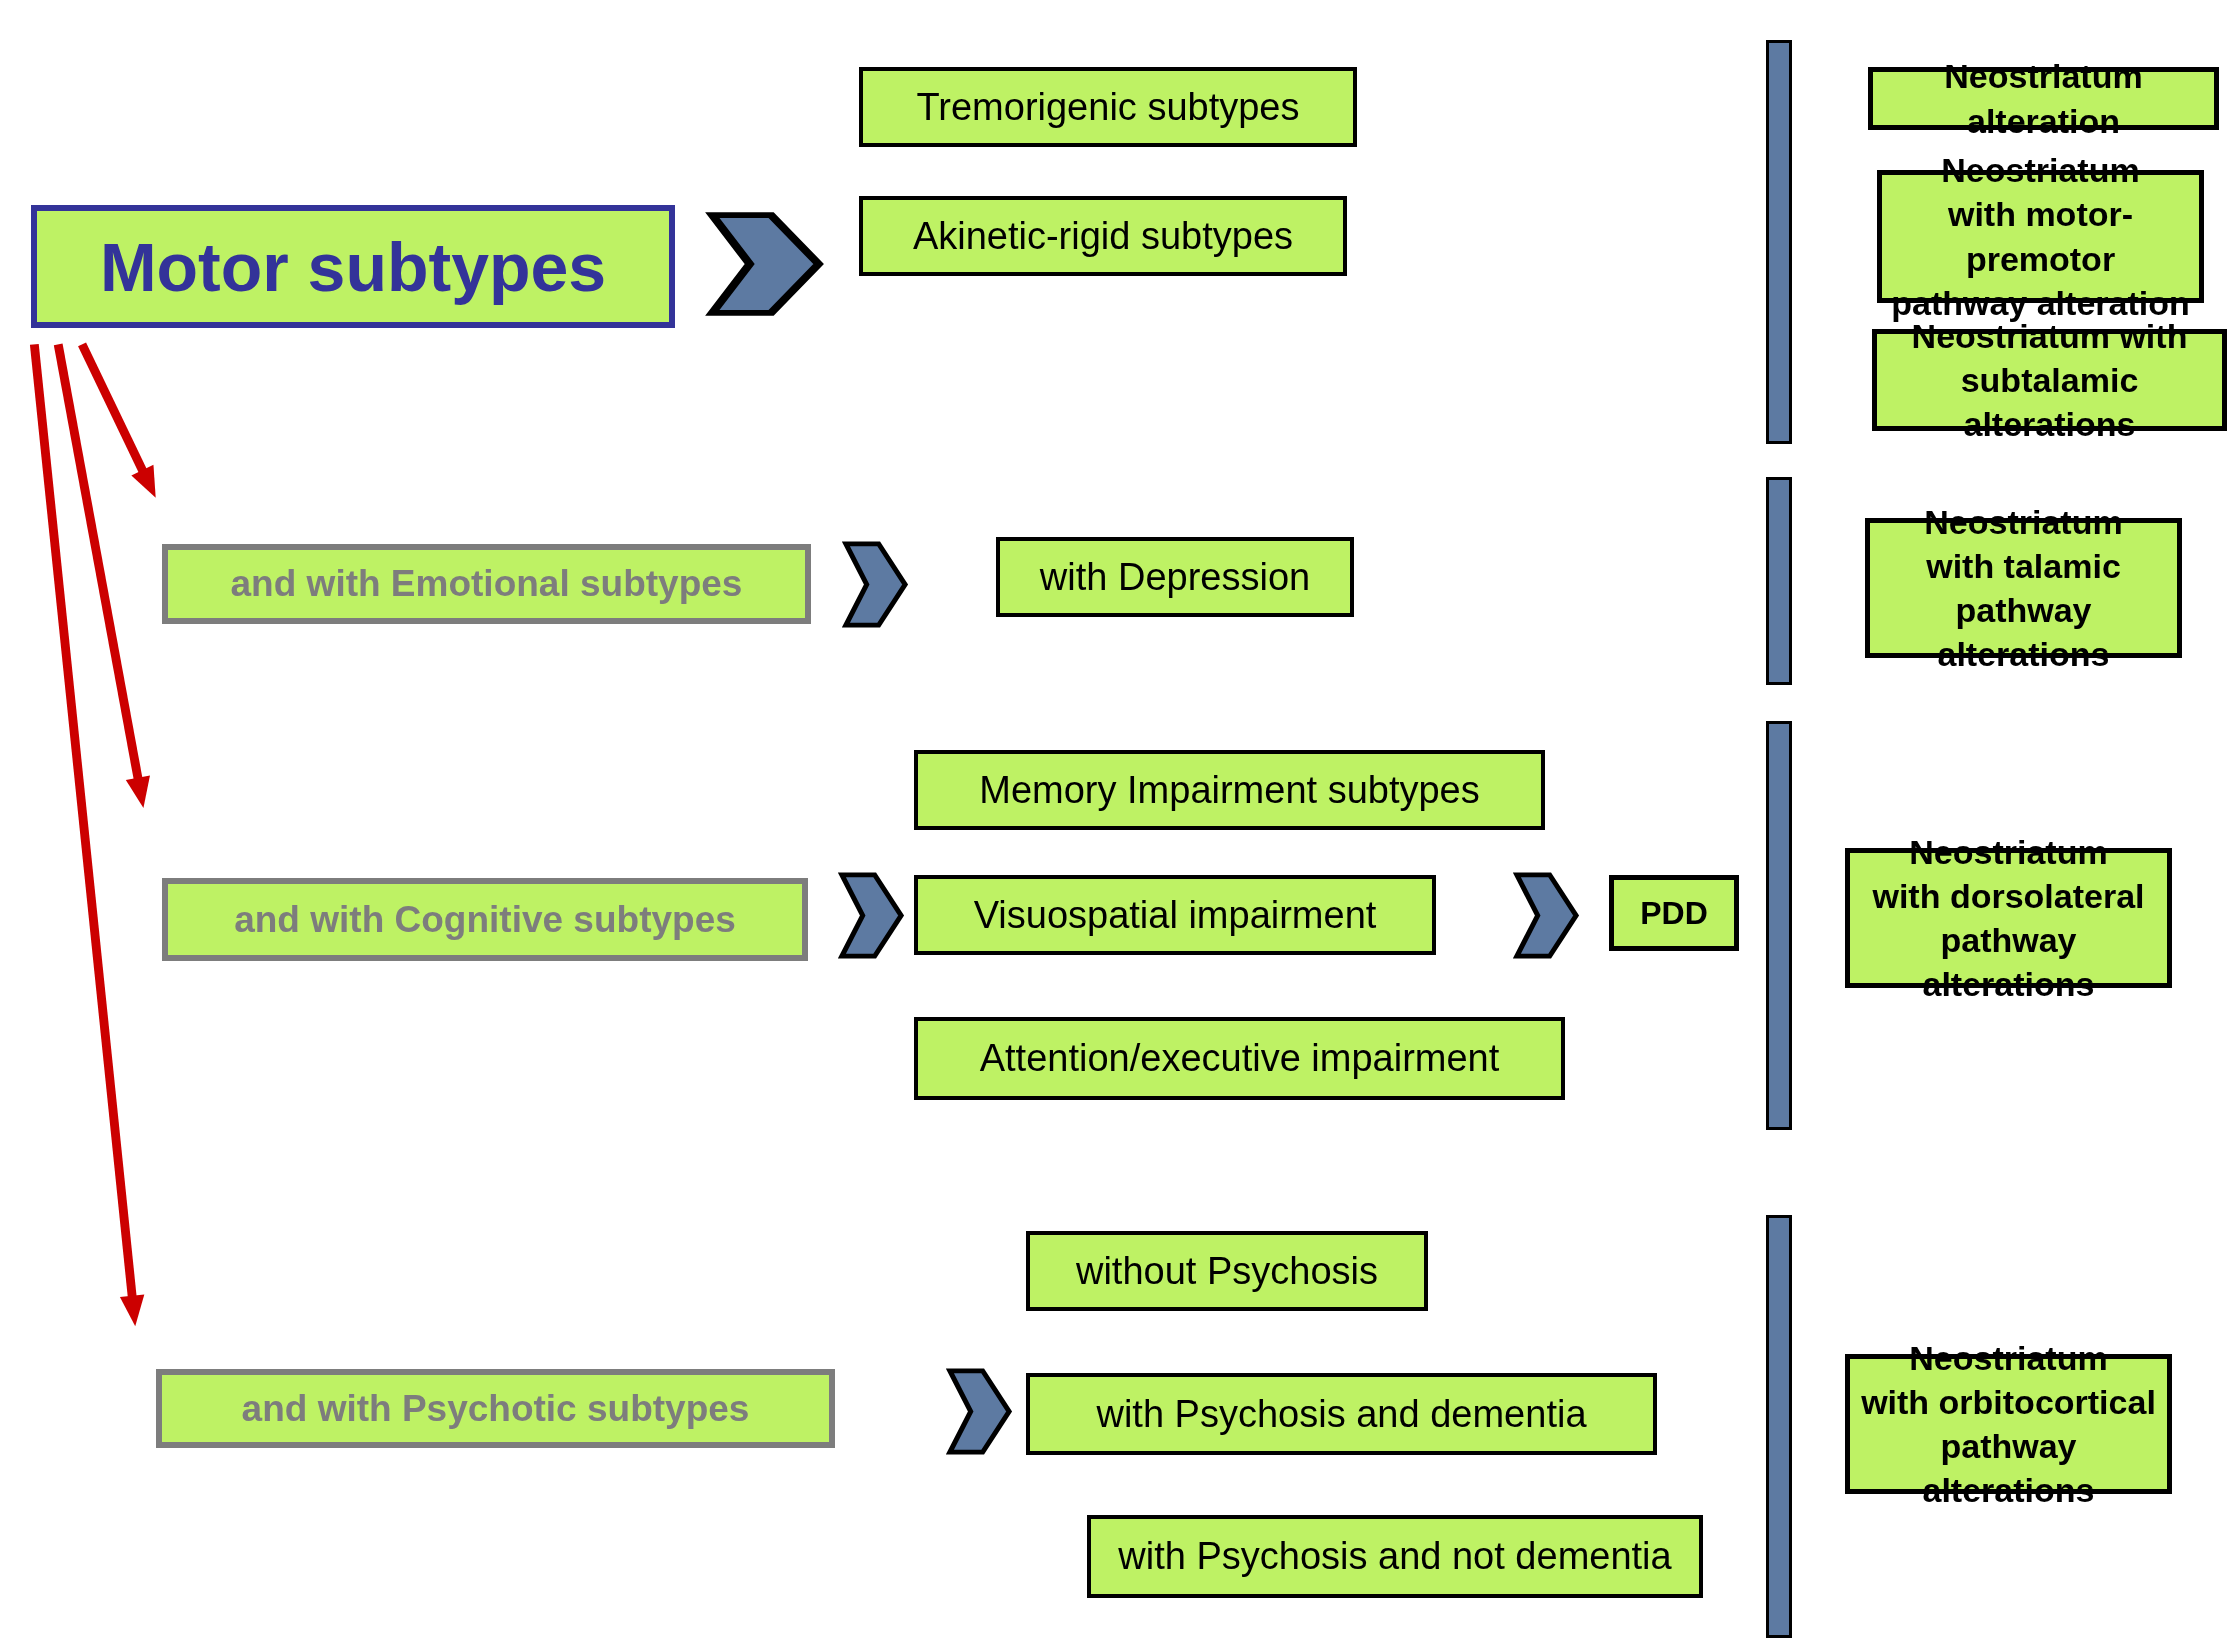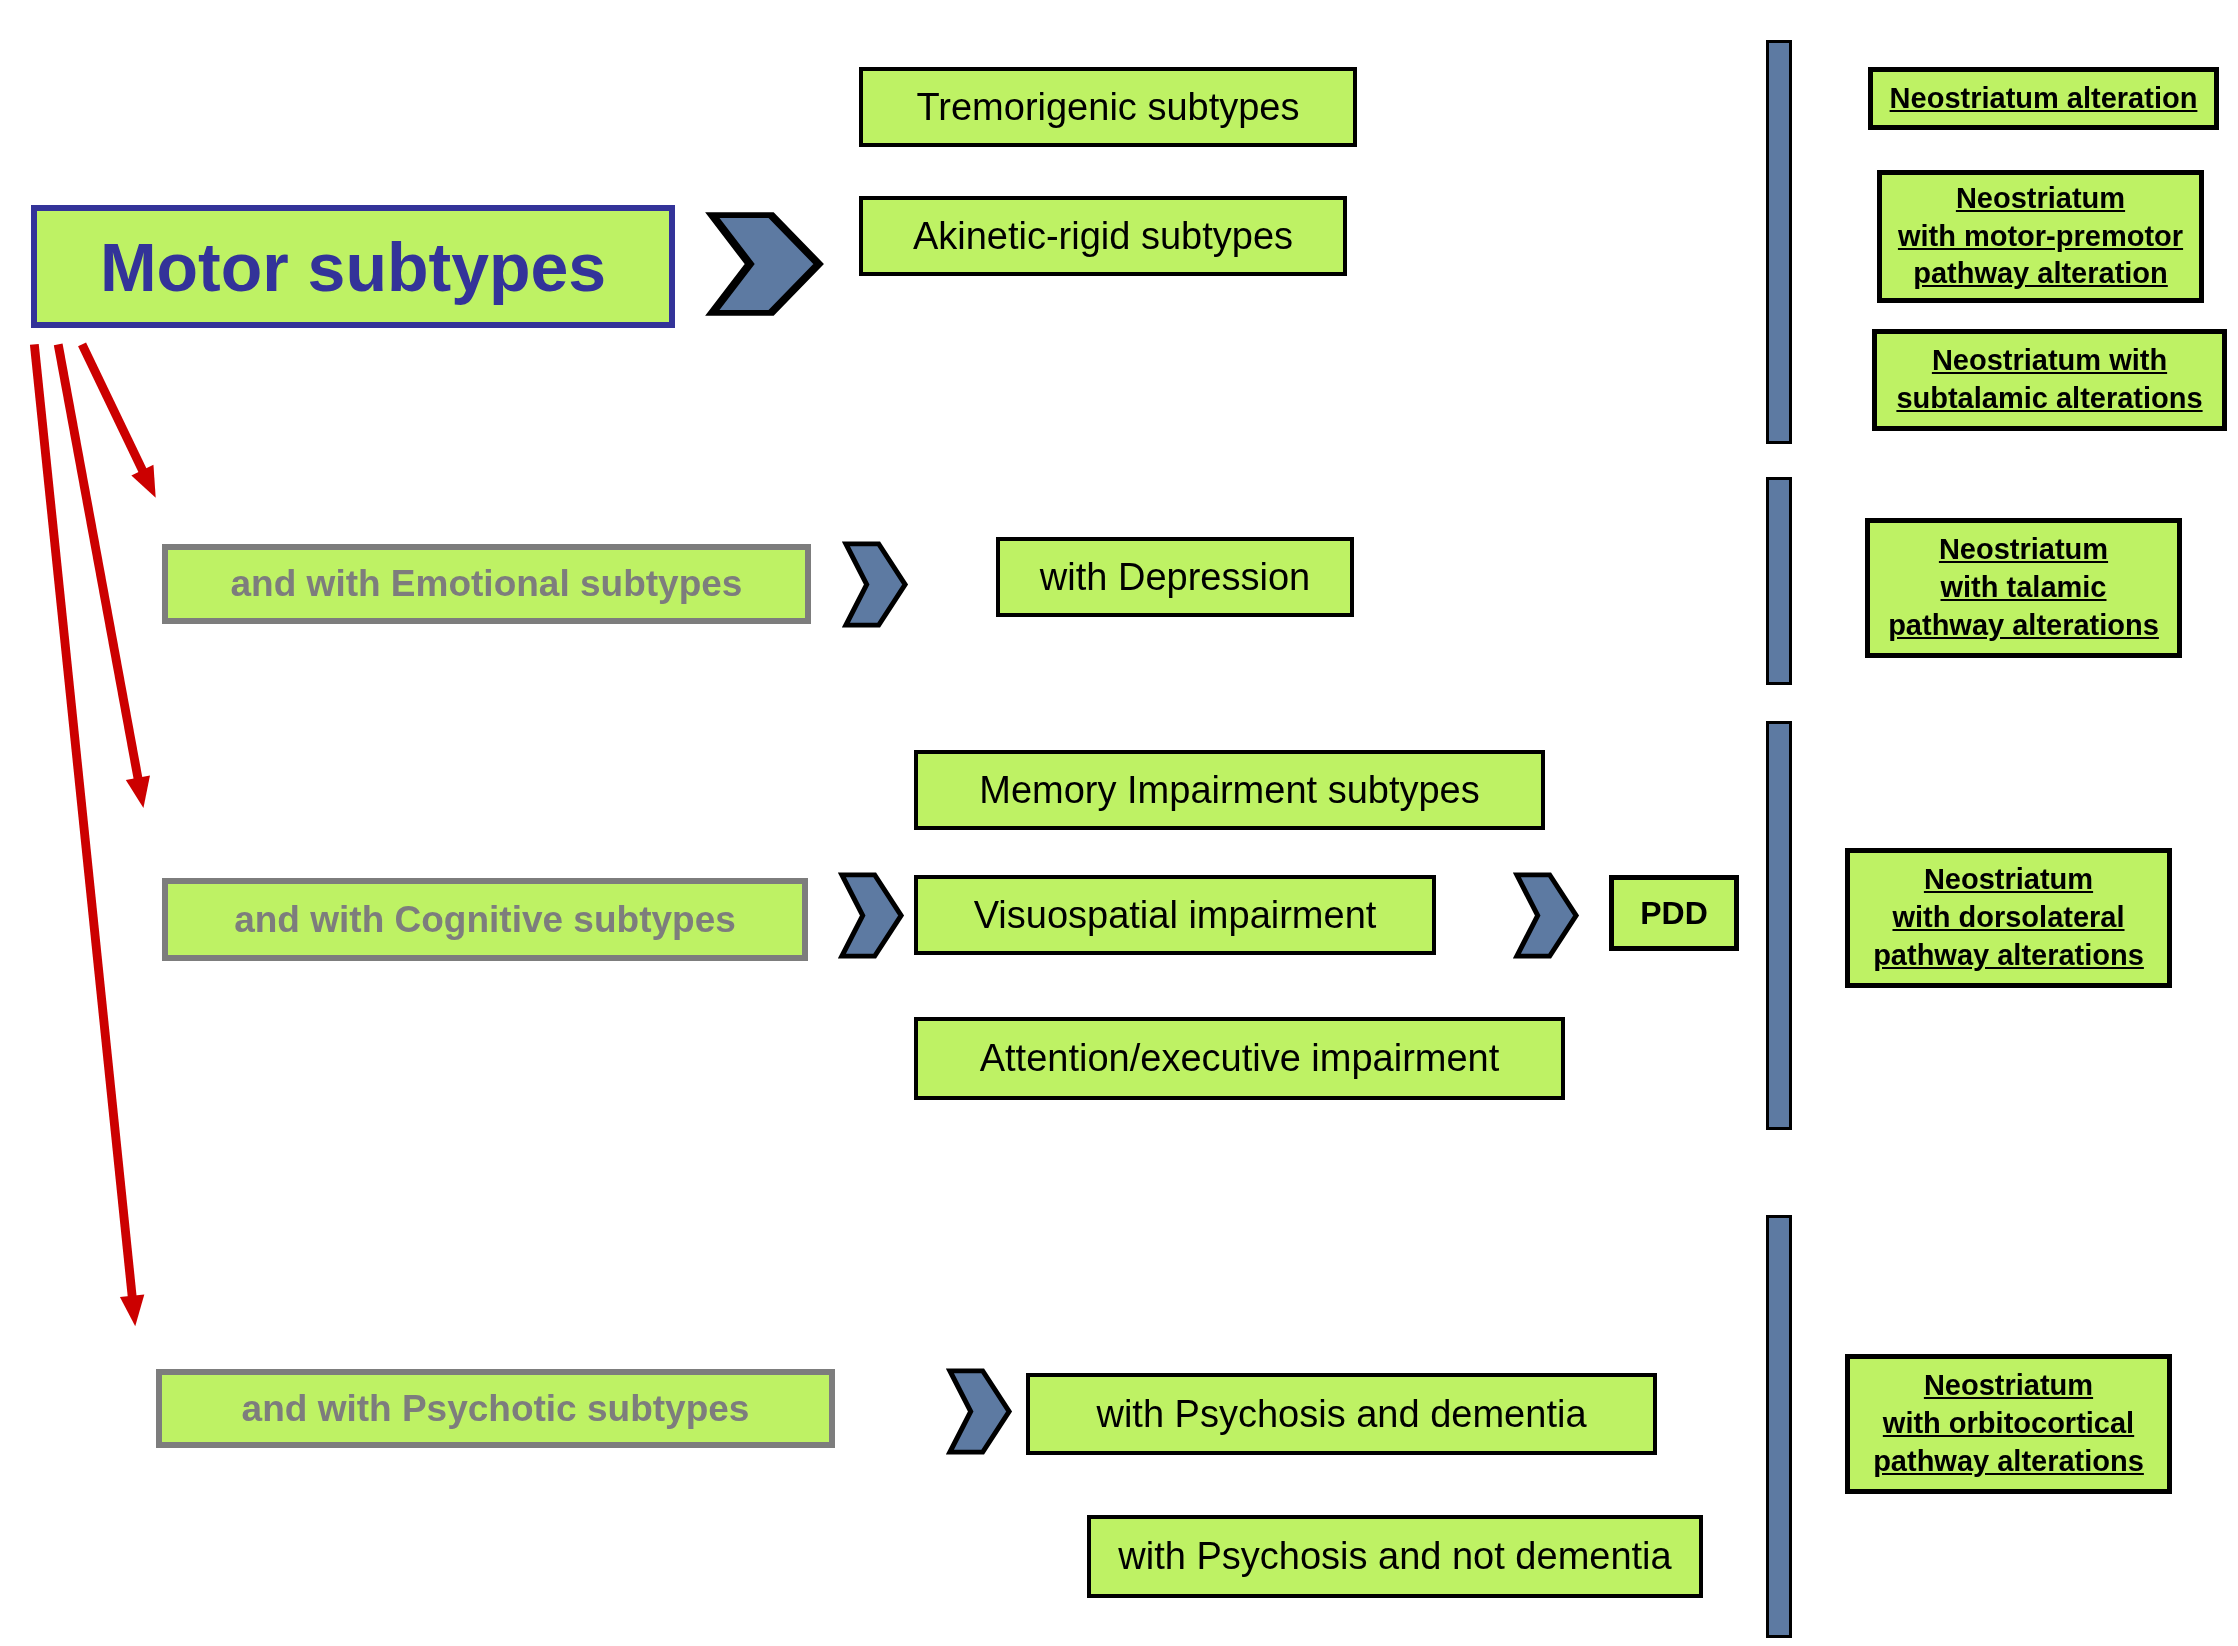--- a/index.html
+++ b/index.html
@@ -14,23 +14,22 @@
     position:absolute;
     box-sizing:border-box;
     background:#bef264;
     display:flex;align-items:center;justify-content:center;
     text-align:center;
     color:var(--ink,#000);
   }
   .plain{border:4.8px solid var(--ink,#000);font-size:38px;font-weight:400;}
   .outcome{
     border:5.5px solid var(--ink,#000);
-    font-size:29px;font-weight:700;line-height:1.3;
+    font-size:34px;font-weight:700;line-height:1.3;
     white-space:pre-line;
-    text-decoration:underline;
   }
   .graybox{
     border:6.1px solid var(--gray,#7d7d7d);
     color:var(--gray,#7d7d7d);
     font-size:37px;font-weight:700;
   }
   .titlebox{
     border:6.1px solid var(--navy,#333399);
     color:var(--navy,#333399);
     font-size:68px;font-weight:700;
@@ -153,20 +152,23 @@
   </div>
 
   <div class="box graybox" style="left:156px;top:1369px;width:679px;height:79px;">
     <span>and with Psychotic subtypes</span>
   </div>
 
   <svg class="chev-svg" style="left:948px;top:1369px;width:63px;height:85px;" viewBox="0 0 100 140" preserveAspectRatio="none">
     <polygon class="chev" points="3,3 55,3 97,70 55,137 3,137 36,70"></polygon>
   </svg>
 
+  <div class="box plain" style="left:1026px;top:1231px;width:402px;height:80px;">
+    <span>without Psychosis</span>
+  </div>
   <div class="box plain" style="left:1026px;top:1373px;width:631px;height:82px;">
     <span>with Psychosis and dementia</span>
   </div>
   <div class="box plain" style="left:1087px;top:1515px;width:616px;height:83px;">
     <span>with Psychosis and not dementia</span>
   </div>
 
   <div class="vbar" style="left:1766px;top:1215px;height:423px;"></div>
 
   <div class="box outcome" style="left:1845px;top:1354px;width:327px;height:140px;">

